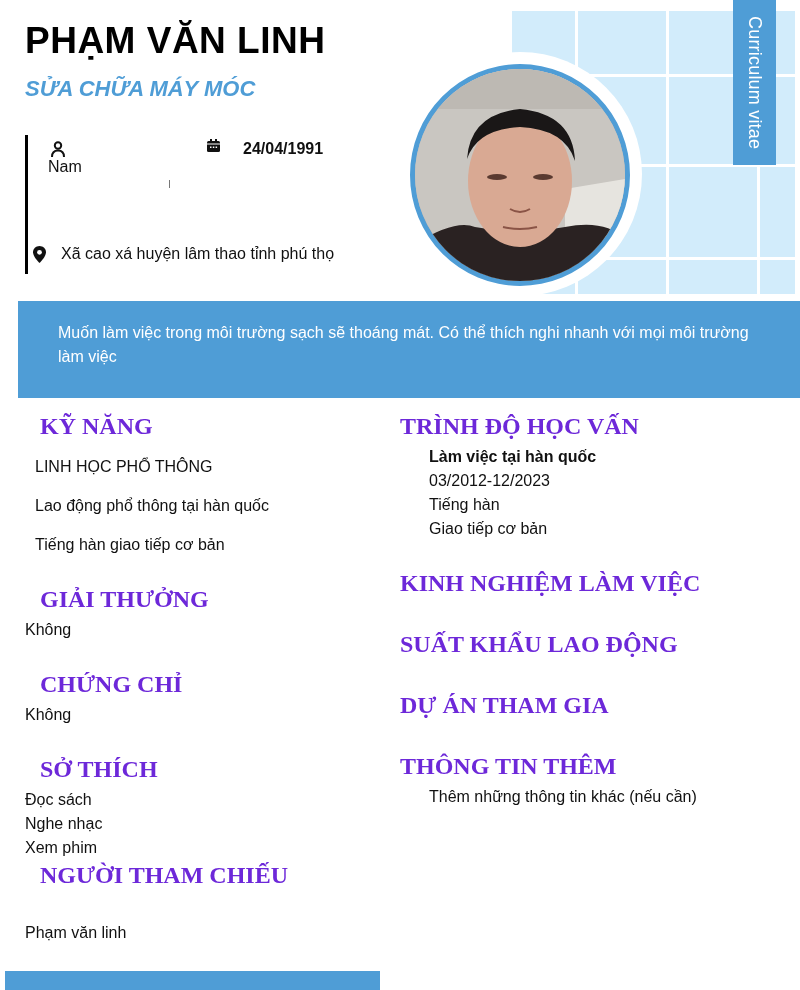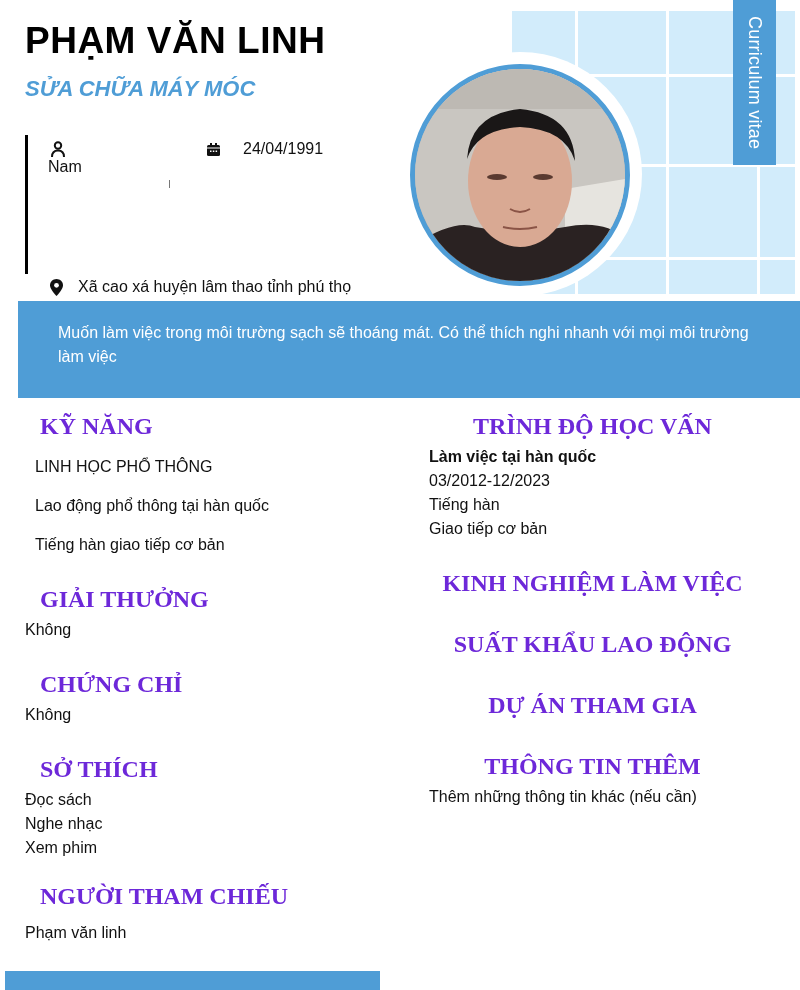--- a/index.html
+++ b/index.html
@@ -6,24 +6,24 @@
   html, body { width: 800px; height: 990px; background: #ffffff; overflow: hidden; }
   body { position: relative; font-family: "Liberation Sans", "DejaVu Sans", sans-serif; color: #111; }
 
   .name { position: absolute; left: 25px; top: 20px; font-size: 37px; font-weight: 700; letter-spacing: 0.5px; color: #000; }
   .job { position: absolute; left: 25px; top: 76px; font-size: 22px; font-weight: 700; color: #4f9dd6; font-style: italic; }
 
   .info { position: absolute; left: 25px; top: 135px; width: 360px; height: 139px; border-left: 3px solid #000; }
   .info-row { position: absolute; display: flex; align-items: center; font-size: 16px; color: #111; }
   .info-row .ic { width: 16px; height: 18px; display: inline-flex; align-items: center; justify-content: center; margin-right: 14px; }
   .r-gender { left: 20px; top: 5px; flex-direction: column; }
-  .r-dob { left: 177px; top: -2px; align-items: flex-end; }
+  .r-dob { left: 177px; top: -2px; align-items: center; font-weight: bold; }
   .r-dob .ic { margin-right: 22px; }
   .r-dob span.val { margin-top: 7px; }
-  .r-addr { left: 20px; top: 110px; margin-top: 33px; }
+  .r-addr { left: 3px; top: 110px; }
   .tick { position: absolute; left: 141px; top: 45px; width: 1px; height: 8px; background: #777; }
 
   .grid { position: absolute; left: 512px; top: 11px; width: 283px; height: 283px; background: #d2ecfb; overflow: hidden; }
   .gl-v { position: absolute; top: 0; bottom: 0; width: 3px; background: #fff; }
   .gl-h { position: absolute; left: 0; right: 0; height: 3px; background: #fff; }
 
   .cv-tab { position: absolute; left: 733px; top: 0; width: 43px; height: 165px; background: #4f9dd6; display: flex; align-items: center; justify-content: center; }
   .cv-tab span { color: #fff; font-size: 18px; writing-mode: vertical-rl; letter-spacing: 0.2px; }
 
   .photo-halo { position: absolute; left: 398px; top: 52px; width: 244px; height: 244px; border-radius: 50%; background: #fff; }
@@ -31,21 +31,21 @@
     background: linear-gradient(180deg, #cfcbc6 0%, #bdb7b1 30%, #c2c0bb 60%, #a59c95 75%, #2b2424 88%, #231e1e 100%); }
   .photo svg { width: 100%; height: 100%; display: block; }
 
   .summary { position: absolute; left: 18px; top: 301px; width: 790px; height: 97px; background: #4f9dd6; padding: 20px 40px 0 40px; color: #fff; font-size: 16px; line-height: 24px; }
 
   .left-col { position: absolute; left: 0; top: 400px; width: 400px; }
   .right-col { position: absolute; left: 400px; top: 400px; width: 400px; }
 
   .sec-title { position: absolute; font-size: 24px; font-weight: 700; color: #6d28d9; font-family: Liberation Serif, serif; }
   .txt { position: absolute; font-size: 16px; color: #111; line-height: 24px; }
-  .center-title { left: 0; width: 385px; text-align: center; }
+  .center-title { left: 0; width: 385px; text-align: left; }
 
   .bottom-bar { position: absolute; left: 5px; top: 971px; width: 375px; height: 19px; background: #4f9dd6; }
 </style>
 </head>
 <body>
 
 <div class="name">PHẠM VĂN LINH</div>
 <div class="job">SỬA CHỮA MÁY MÓC</div>
 
 <div class="grid">
@@ -125,21 +125,21 @@
   <div class="txt" style="left:25px; top:218px">Không</div>
 
   <div class="sec-title" style="left:40px; top:271px">CHỨNG CHỈ</div>
   <div class="txt" style="left:25px; top:303px">Không</div>
 
   <div class="sec-title" style="left:40px; top:356px">SỞ THÍCH</div>
   <div class="txt" style="left:25px; top:388px">Đọc sách</div>
   <div class="txt" style="left:25px; top:412px">Nghe nhạc</div>
   <div class="txt" style="left:25px; top:436px">Xem phim</div>
 
-  <div class="sec-title" style="left:40px; top:483px">NGƯỜI THAM CHIẾU</div>
+  <div class="sec-title" style="left:40px; top:462px">NGƯỜI THAM CHIẾU</div>
   <div class="txt" style="left:25px; top:521px">Phạm văn linh</div>
 </div>
 
 <div class="right-col">
   <div class="sec-title center-title" style="top:13px">TRÌNH ĐỘ HỌC VẤN</div>
   <div class="txt" style="left:29px; top:45px; font-weight:700">Làm việc tại hàn quốc</div>
   <div class="txt" style="left:29px; top:69px">03/2012-12/2023</div>
   <div class="txt" style="left:29px; top:93px">Tiếng hàn</div>
   <div class="txt" style="left:29px; top:117px">Giao tiếp cơ bản</div>
 

